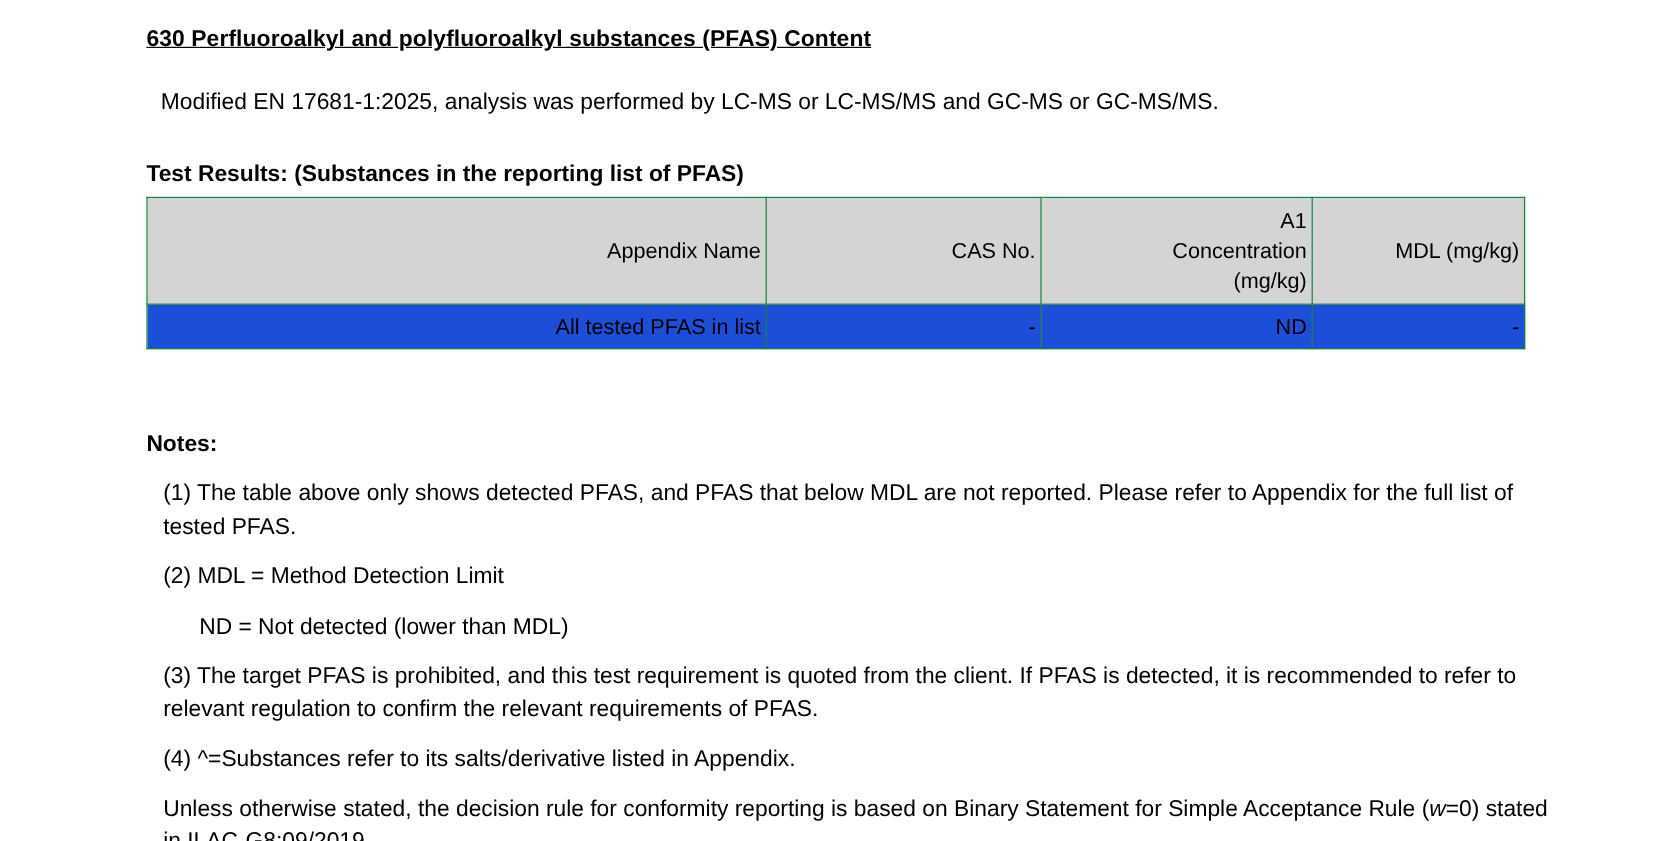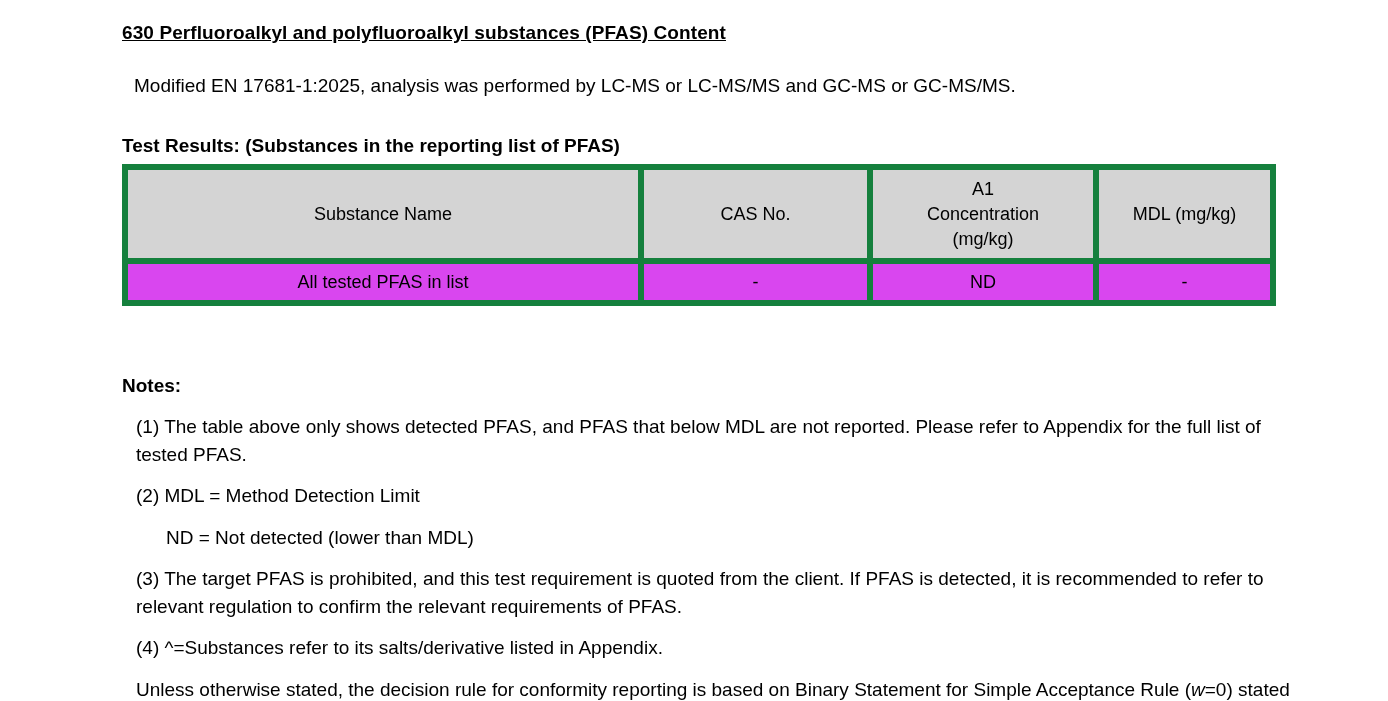--- a/index.html
+++ b/index.html
@@ -42,35 +42,35 @@
   .spacer-sm { height: 21px; }
 
   table.results {
     border-collapse: collapse;
     width: 1148px;
     margin-top: 5px;
     table-layout: fixed;
   }
   table.results th,
   table.results td {
-    border: 6px solid #15803d;
+    border: 1px solid #15803d;
     font-size: 18px;
     font-weight: normal;
-    text-align: center;
+    text-align: right;
     vertical-align: middle;
     padding: 3px 4px;
   }
   table.results thead th {
     background: #d4d4d4;
     height: 82px;
     line-height: 25px;
   }
   table.results tbody td {
     height: 30px;
-    background: #d946ef;
+    background: #1d4ed8;
   }
   col.c-name { width: 516px; }
   col.c-cas  { width: 229px; }
   col.c-conc { width: 226px; }
   col.c-mdl  { width: 177px; }
 
   .notes {
     margin-top: 66px;
   }
   .notes .note-line {
@@ -101,21 +101,21 @@
 
   <table class="results">
     <colgroup>
       <col class="c-name">
       <col class="c-cas">
       <col class="c-conc">
       <col class="c-mdl">
     </colgroup>
     <thead>
       <tr>
-        <th>Substance Name</th>
+        <th>Appendix Name</th>
         <th>CAS No.</th>
         <th>
           <div>A1</div>
           <div>Concentration</div>
           <div>(mg/kg)</div>
         </th>
         <th>MDL (mg/kg)</th>
       </tr>
     </thead>
     <tbody>

